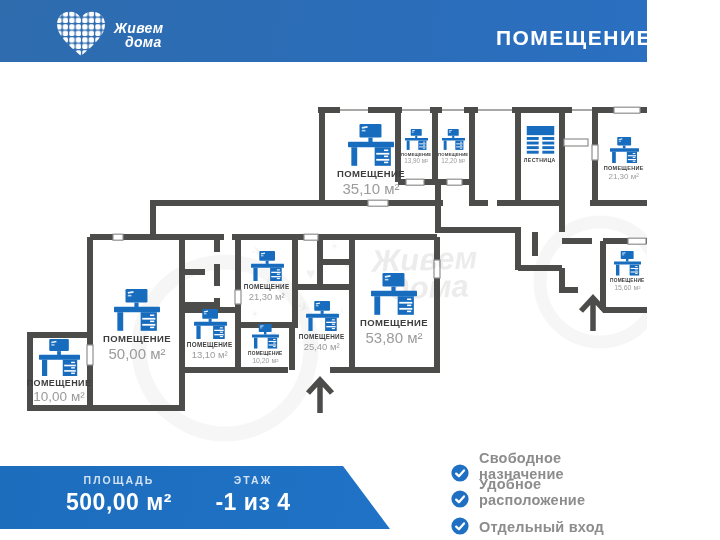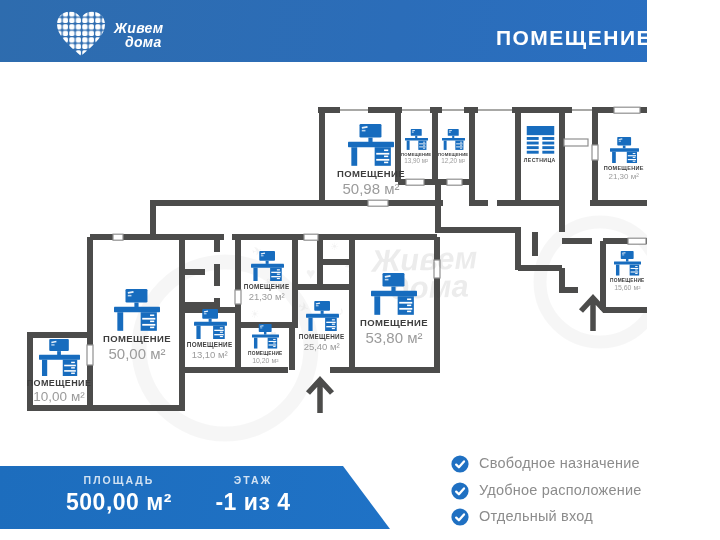--- a/index.html
+++ b/index.html
@@ -45,21 +45,21 @@
   .stairs-room .rname{font-size:8.4px;letter-spacing:.6px;}
 
   
   .footer-bar{position:absolute;left:0;top:466px;width:390px;height:63px;
               background:linear-gradient(100deg,#1d6dbd,#1f72c6);
               clip-path:polygon(0 0,343px 0,390px 100%,0 100%);}
   .stat{position:absolute;top:474px;width:130px;text-align:center;color:#fff;}
   .stat .slabel{font-size:10.5px;font-weight:600;letter-spacing:2px;color:rgba(255,255,255,.8);}
   .stat .svalue{font-size:23px;font-weight:800;margin-top:3px;letter-spacing:.5px;}
   .features{position:absolute;left:451px;top:455px;}
-  .feature{display:flex;align-items:flex-start;height:26.6px;}
+  .feature{display:flex;align-items:flex-end;height:26.6px;font-weight:bold;}
   .feature svg{flex:0 0 auto;margin-right:10px;}
   .feature span{font-size:14.5px;color:#8c8c8c;letter-spacing:.2px;}
 </style>
 </head>
 <body>
 
 <div id="root">
 
   <svg width="0" height="0" style="position:absolute">
     <defs>
@@ -185,21 +185,21 @@
     <div class="doodle" style="left:298px;top:238px;font-size:13px;transform:rotate(20deg)">✈</div>
     <div class="doodle" style="left:338px;top:242px;font-size:12px">♪</div>
     <div class="doodle" style="left:270px;top:266px;font-size:11px">♥</div>
 
     <div class="room sz-lg" style="left:316px;top:62px;width:110px">
       <svg class="desk" viewBox="0 0 44 40">
           <use href="#desk"></use>
         </svg>
       <div class="txt">
           <div class="rname">ПОМЕЩЕНИЕ</div>
-      <div class="rarea">50,98 м²</div>
+      <div class="rarea">35,10 м²</div>
         </div>
     </div>
 
     <div class="room sz-xs" style="left:397px;top:67px;width:38px">
       <svg class="desk" viewBox="0 0 44 40">
           <use href="#desk"></use>
         </svg>
       <div class="txt">
           <div class="rname">ПОМЕЩЕНИЕ</div>
       <div class="rarea">13,90 м²</div>

